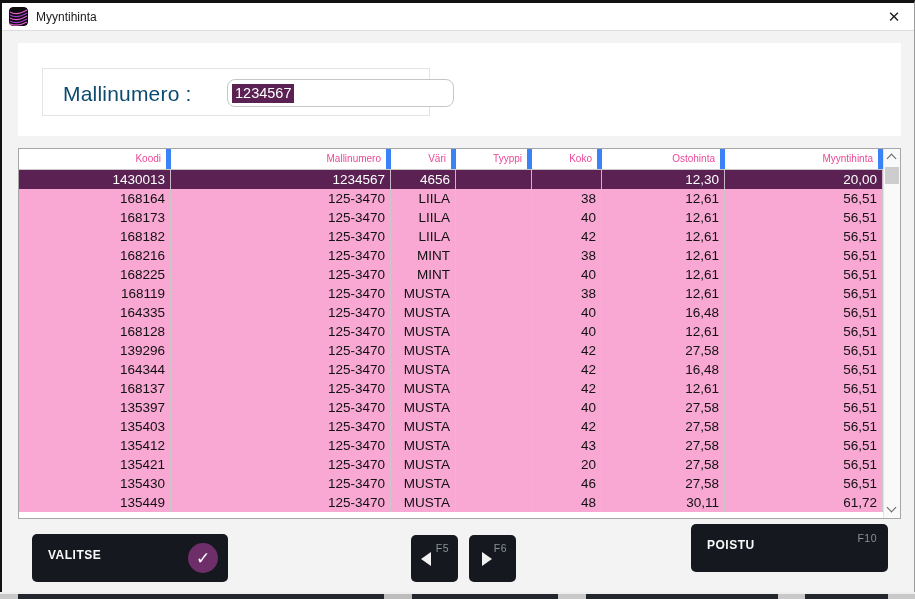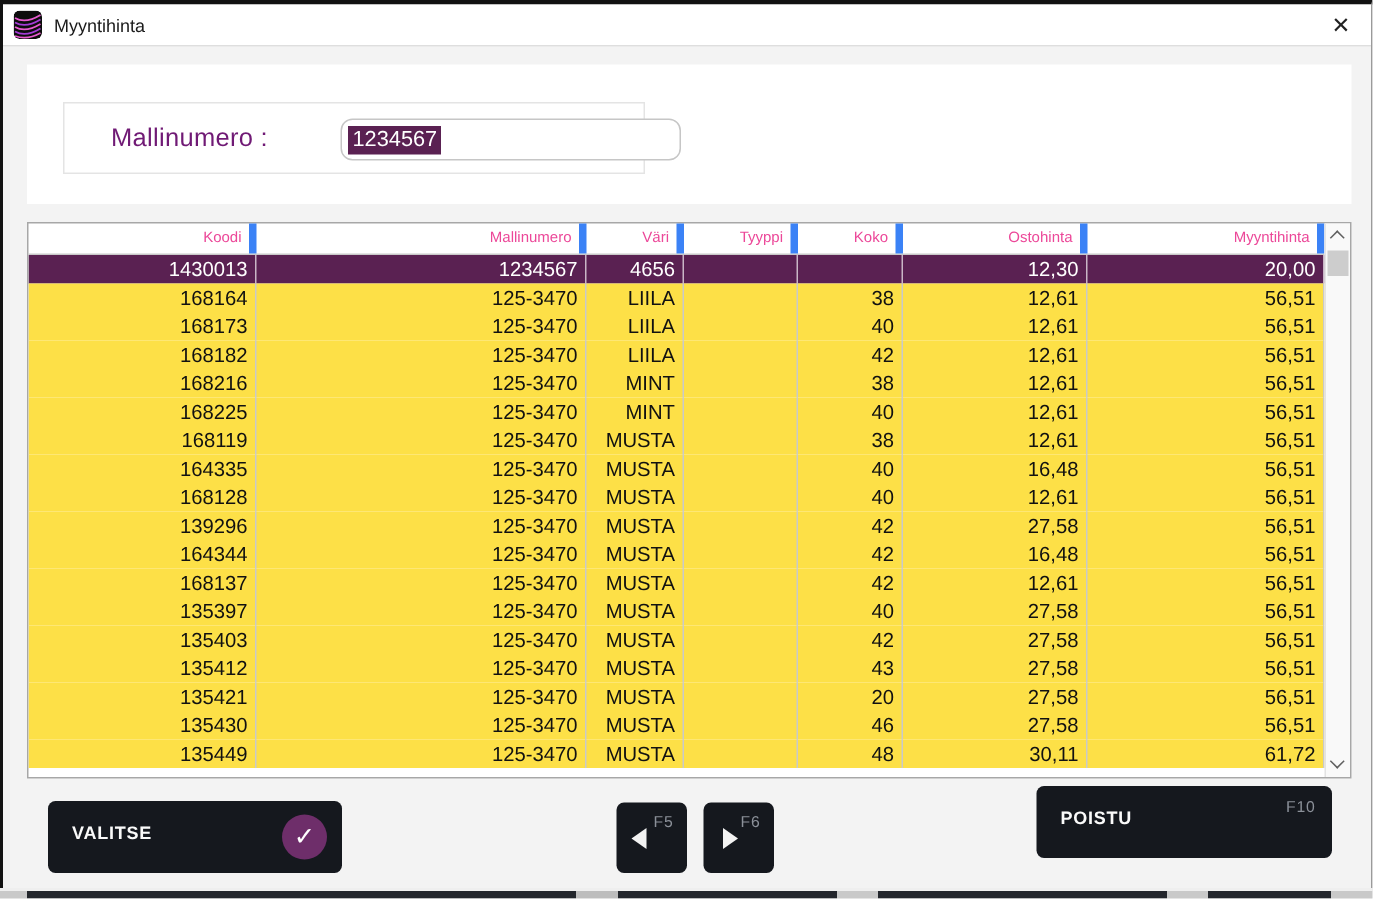--- a/index.html
+++ b/index.html
@@ -34,22 +34,22 @@
   
   .form-panel {
     position:absolute; left:16px; top:40px; width:883px; height:93px;
     background:#ffffff;
   }
   .form-box {
     position:absolute; left:24px; top:25px; width:388px; height:48px;
     border:1px solid #e4e4e4; background:#fff;
   }
   .form-label {
-    position:absolute; left:31px; top:13px;
-    font-size:17px; color:#701a75; letter-spacing:0.2px; white-space:nowrap;
+    position:absolute; left:20px; top:13px;
+    font-size:21px; color:#0c4a6e; letter-spacing:0.2px; white-space:nowrap;
   }
   .form-input {
     position:absolute; left:184px; top:10px; width:227px; height:28px;
     border:1px solid #c6c6c6; border-radius:8px; background:#fff;
     display:flex; align-items:center; padding-left:4px;
   }
   .sel-text {
     background:#5a2152; color:#fff; font-size:14.5px;
     padding:1px 3px 2px 3px; line-height:16px;
   }
@@ -61,21 +61,21 @@
   .thead, .trow {
     display:grid;
     grid-template-columns:152px 220px 65px 76px 70px 123px 158px;
   }
   .thead { height:21px; border-bottom:1px solid #c9c9c9; }
   .hcell {
     font-size:10px; color:#ec4899; line-height:19px; padding:0 5px;
     border-right:5px solid #3b82f6; white-space:nowrap; overflow:hidden;
   }
   .tbody { height:347px; overflow:hidden; }
-  .trow { height:19px; background:#fde047; }
+  .trow { height:19px; background:#f9a8d4; }
   .tcell {
     font-size:13.5px; color:#111; line-height:19px; padding:0 5px;
     border-right:1px solid #c9c9c9; white-space:nowrap; overflow:hidden;
   }
   .ar { text-align:right; }
   .al { text-align:right; }
   .trow.sel { background:#5a2152; }
   .trow.sel .tcell { color:#ffffff; border-right-color:#c9b6c6; }
   
   .vscroll {

